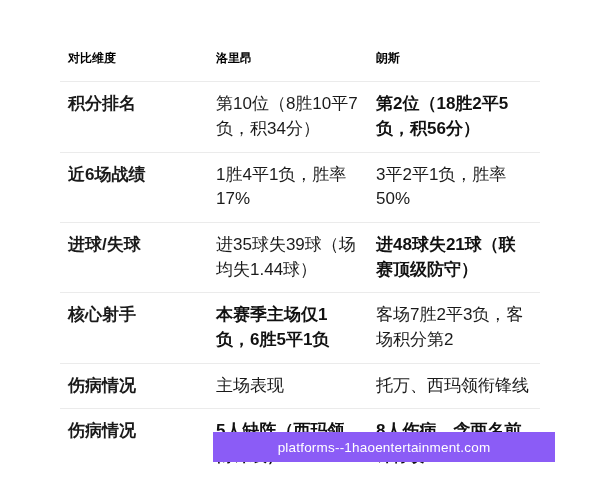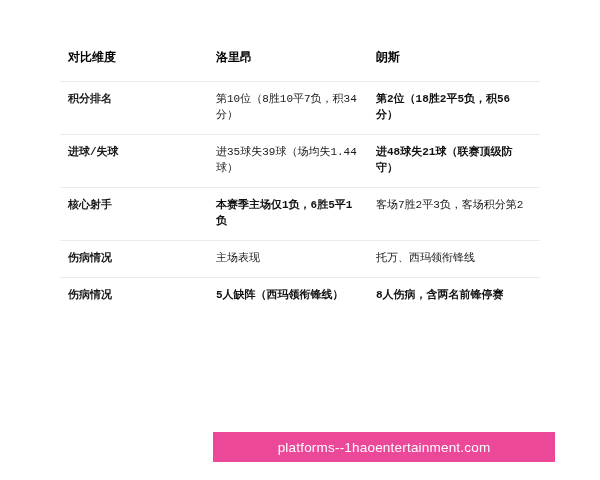--- a/index.html
+++ b/index.html
@@ -20,31 +20,30 @@
     top: 0;
     width: 600px;
     height: 480px;
     background: #ffffff;
   }
   .table-wrap {
     position: absolute;
     left: 60px;
     top: 42px;
     width: 480px;
-    font-family: Liberation Mono, monospace;
   }
   table.compare {
     border-collapse: collapse;
     width: 480px;
     table-layout: fixed;
   }
   table.compare td {
     vertical-align: top;
     padding: 10px 8px 10px 8px;
-    font-size: 11px;
+    font-size: 17px;
     line-height: 1.45;
     color: #1a1a1a;
     border: none;
     border-bottom: 1px solid #ebebeb;
   }
   table.compare tr:last-child td {
     border-bottom: none;
   }
   col.c-dim { width: 148px; }
   col.c-a { width: 160px; }
@@ -67,21 +66,21 @@
     color: #000000;
     padding-top: 8px;
     padding-bottom: 14px;
   }
   .watermark {
     position: absolute;
     left: 213px;
     top: 432px;
     width: 342px;
     height: 30px;
-    background: #ec4899;
+    background: #8b5cf6;
     display: flex;
     align-items: center;
     justify-content: center;
   }
   .watermark span {
     font-size: 13.5px;
     color: #ffffff;
     letter-spacing: 0.2px;
     font-family: "Liberation Sans", sans-serif;
   }
@@ -104,20 +103,25 @@
           <td>洛里昂</td>
           <td>朗斯</td>
         </tr>
 
         <tr>
           <td class="dim">积分排名</td>
           <td class="cell">第10位（8胜10平7负，积34分）</td>
           <td class="cell bold">第2位（18胜2平5负，积56分）</td>
         </tr>
 
+        <tr>
+          <td class="dim">近6场战绩</td>
+          <td class="cell">1胜4平1负，胜率17%</td>
+          <td class="cell">3平2平1负，胜率50%</td>
+        </tr>
 
 
         <tr>
           <td class="dim">进球/失球</td>
           <td class="cell">进35球失39球（场均失1.44球）</td>
           <td class="cell bold">进48球失21球（联赛顶级防守）</td>
         </tr>
 
         <tr>
           <td class="dim">核心射手</td>

